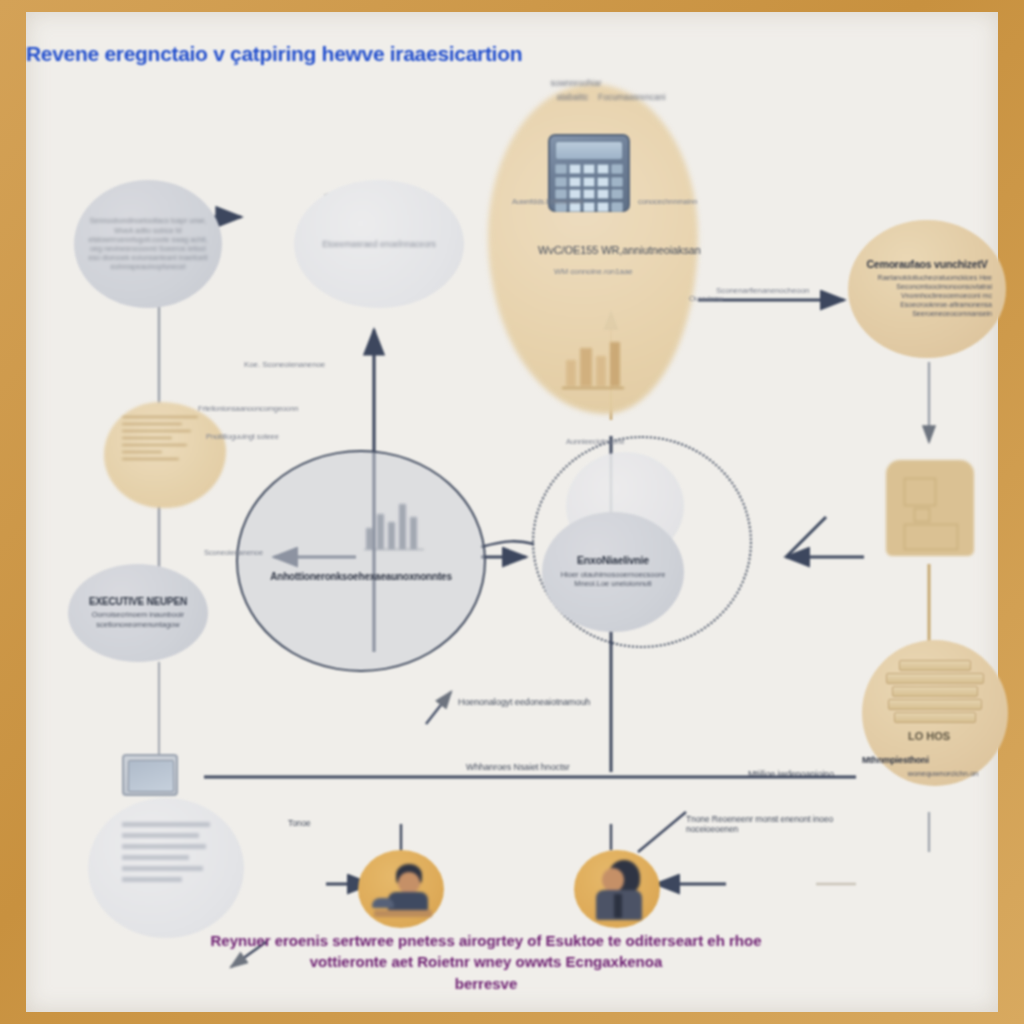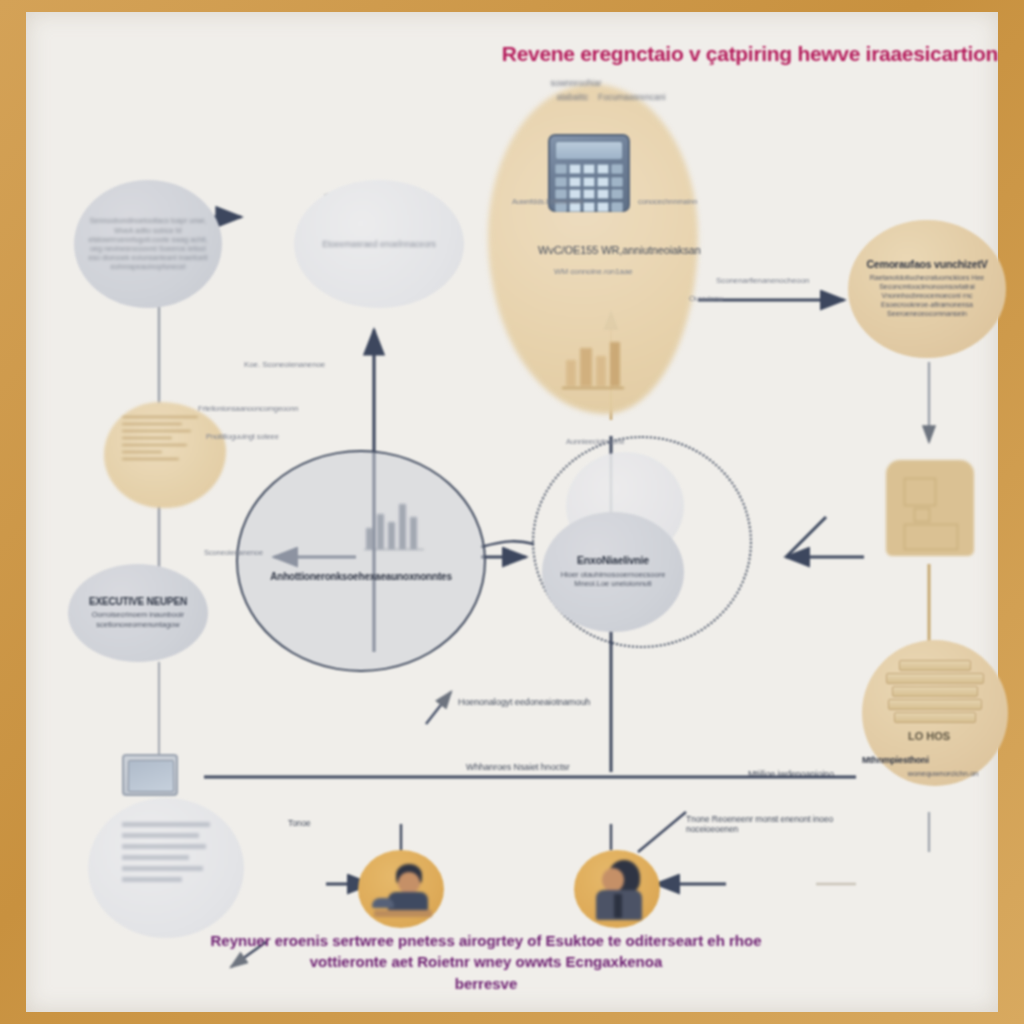--- a/index.html
+++ b/index.html
@@ -97,24 +97,24 @@
     filter: blur(0.75px);
     white-space: nowrap;
   }
   .edge-label.faint { color: #7b8190; }
 
   
   #title {
     position: absolute;
     left: 0; right: 0;
     top: 30px;
-    text-align: right;
+    text-align: left;
     font-size: 21px;
     font-weight: bold;
-    color: #be185d;
+    color: #1d4ed8;
     letter-spacing: -0.3px;
     filter: blur(0.6px);
   }
   #subtitle-a, #subtitle-b {
     position: absolute;
     text-align: center;
     font-size: 8.5px;
     color: #6d7381;
     filter: blur(0.85px);
     white-space: nowrap;
@@ -406,21 +406,21 @@
       </div>
 
       <div class="node gray" style="left:48px; top:168px; width:148px; height:128px;">
         <div class="node-body faint" style="font-size:7.2px;">Sennoobondinoetootlacs toapr unwr, WveA adtto sobice M etstowrrroennfugoti.coote swag achit, oeg nevinesrocoovrd Soeeros ietiocl eso diorooek eoiunsanteant inaeitoetl eohnrapeauinopfunecel</div>
       </div>
 
       <div class="node graylight" style="left:268px; top:168px; width:170px; height:128px;">
         <div class="node-body faint" style="font-size:8.5px;">Etoeemasraed enoelnnaceors</div>
       </div>
 
-      <div class="node tan" style="left:822px; top:208px; width:158px; height:138px;">
+      <div class="node tan" style="left:822px; top:208px; width:158px; height:138px;text-align:right;">
         <div class="node-title" style="font-size:10.5px;">Cemoraufaos vunchizetV</div>
         <div class="node-body" style="font-size:7px;">Raetanotdotiuchecratuomckices Hee Seconcmtoocimonoonsovtatrai Vnonnhocbreocemoeconi rnc Esoecrooknroe-afiramonensa Seeroeneceocornnansein</div>
       </div>
 
       <div class="doc-blob" style="left:78px; top:390px; width:122px; height:106px;">
         <div class="doc-lines">
           <i style="width:88%"></i>
             <i style="width:70%"></i>
             <i style="width:80%"></i>
           <i style="width:58%"></i>
@@ -511,21 +511,21 @@
         <div class="av-body" style="left:32px; top:38px; width:8px; height:24px; background:#2c3242; border-radius:1px;"></div>
       </div>
 
 
       <div class="edge-label" style="left:432px; top:685px;">Hoenonalogyt eedoneaiotnamouh</div>
       <div class="edge-label" style="left:440px; top:750px;">Whhanroes Nsaiet hnoctsr</div>
       <div class="edge-label" style="left:722px; top:757px;">Mtiilioe iwdenoanioino</div>
       <div class="edge-label" style="left:660px; top:802px; font-size:8.5px; white-space:normal; width:150px;">Tnone Reoeneenr rnonst enenont inoeo noceioeoenen</div>
       <div class="edge-label faint" style="left:178px; top:536px; font-size:7.5px;">Sconeoienanenoe</div>
       <div class="edge-label faint" style="left:540px; top:425px; font-size:7.5px;">Aunnieeciotnnone</div>
-      <div class="edge-label faint" style="left:678px; top:264px; font-size:8px;padding-left:12px;">Sconenarfienanenocheoon</div>
+      <div class="edge-label faint" style="left:678px; top:274px; font-size:8px;padding-left:12px;">Sconenarfienanenocheoon</div>
 
       <div id="title">Revene eregnctaio v çatpiring hewve iraaesicartion</div>
       <div id="subtitle-a" style="left:470px; top:66px; width:160px;">
         <span>sownnroohiar</span>
       </div>
       <div id="subtitle-b" style="left:455px; top:80px; width:260px;">
         <span>atabaittc</span>
         &nbsp;&nbsp;
         <span>Focumaasrencani</span>
       </div>

